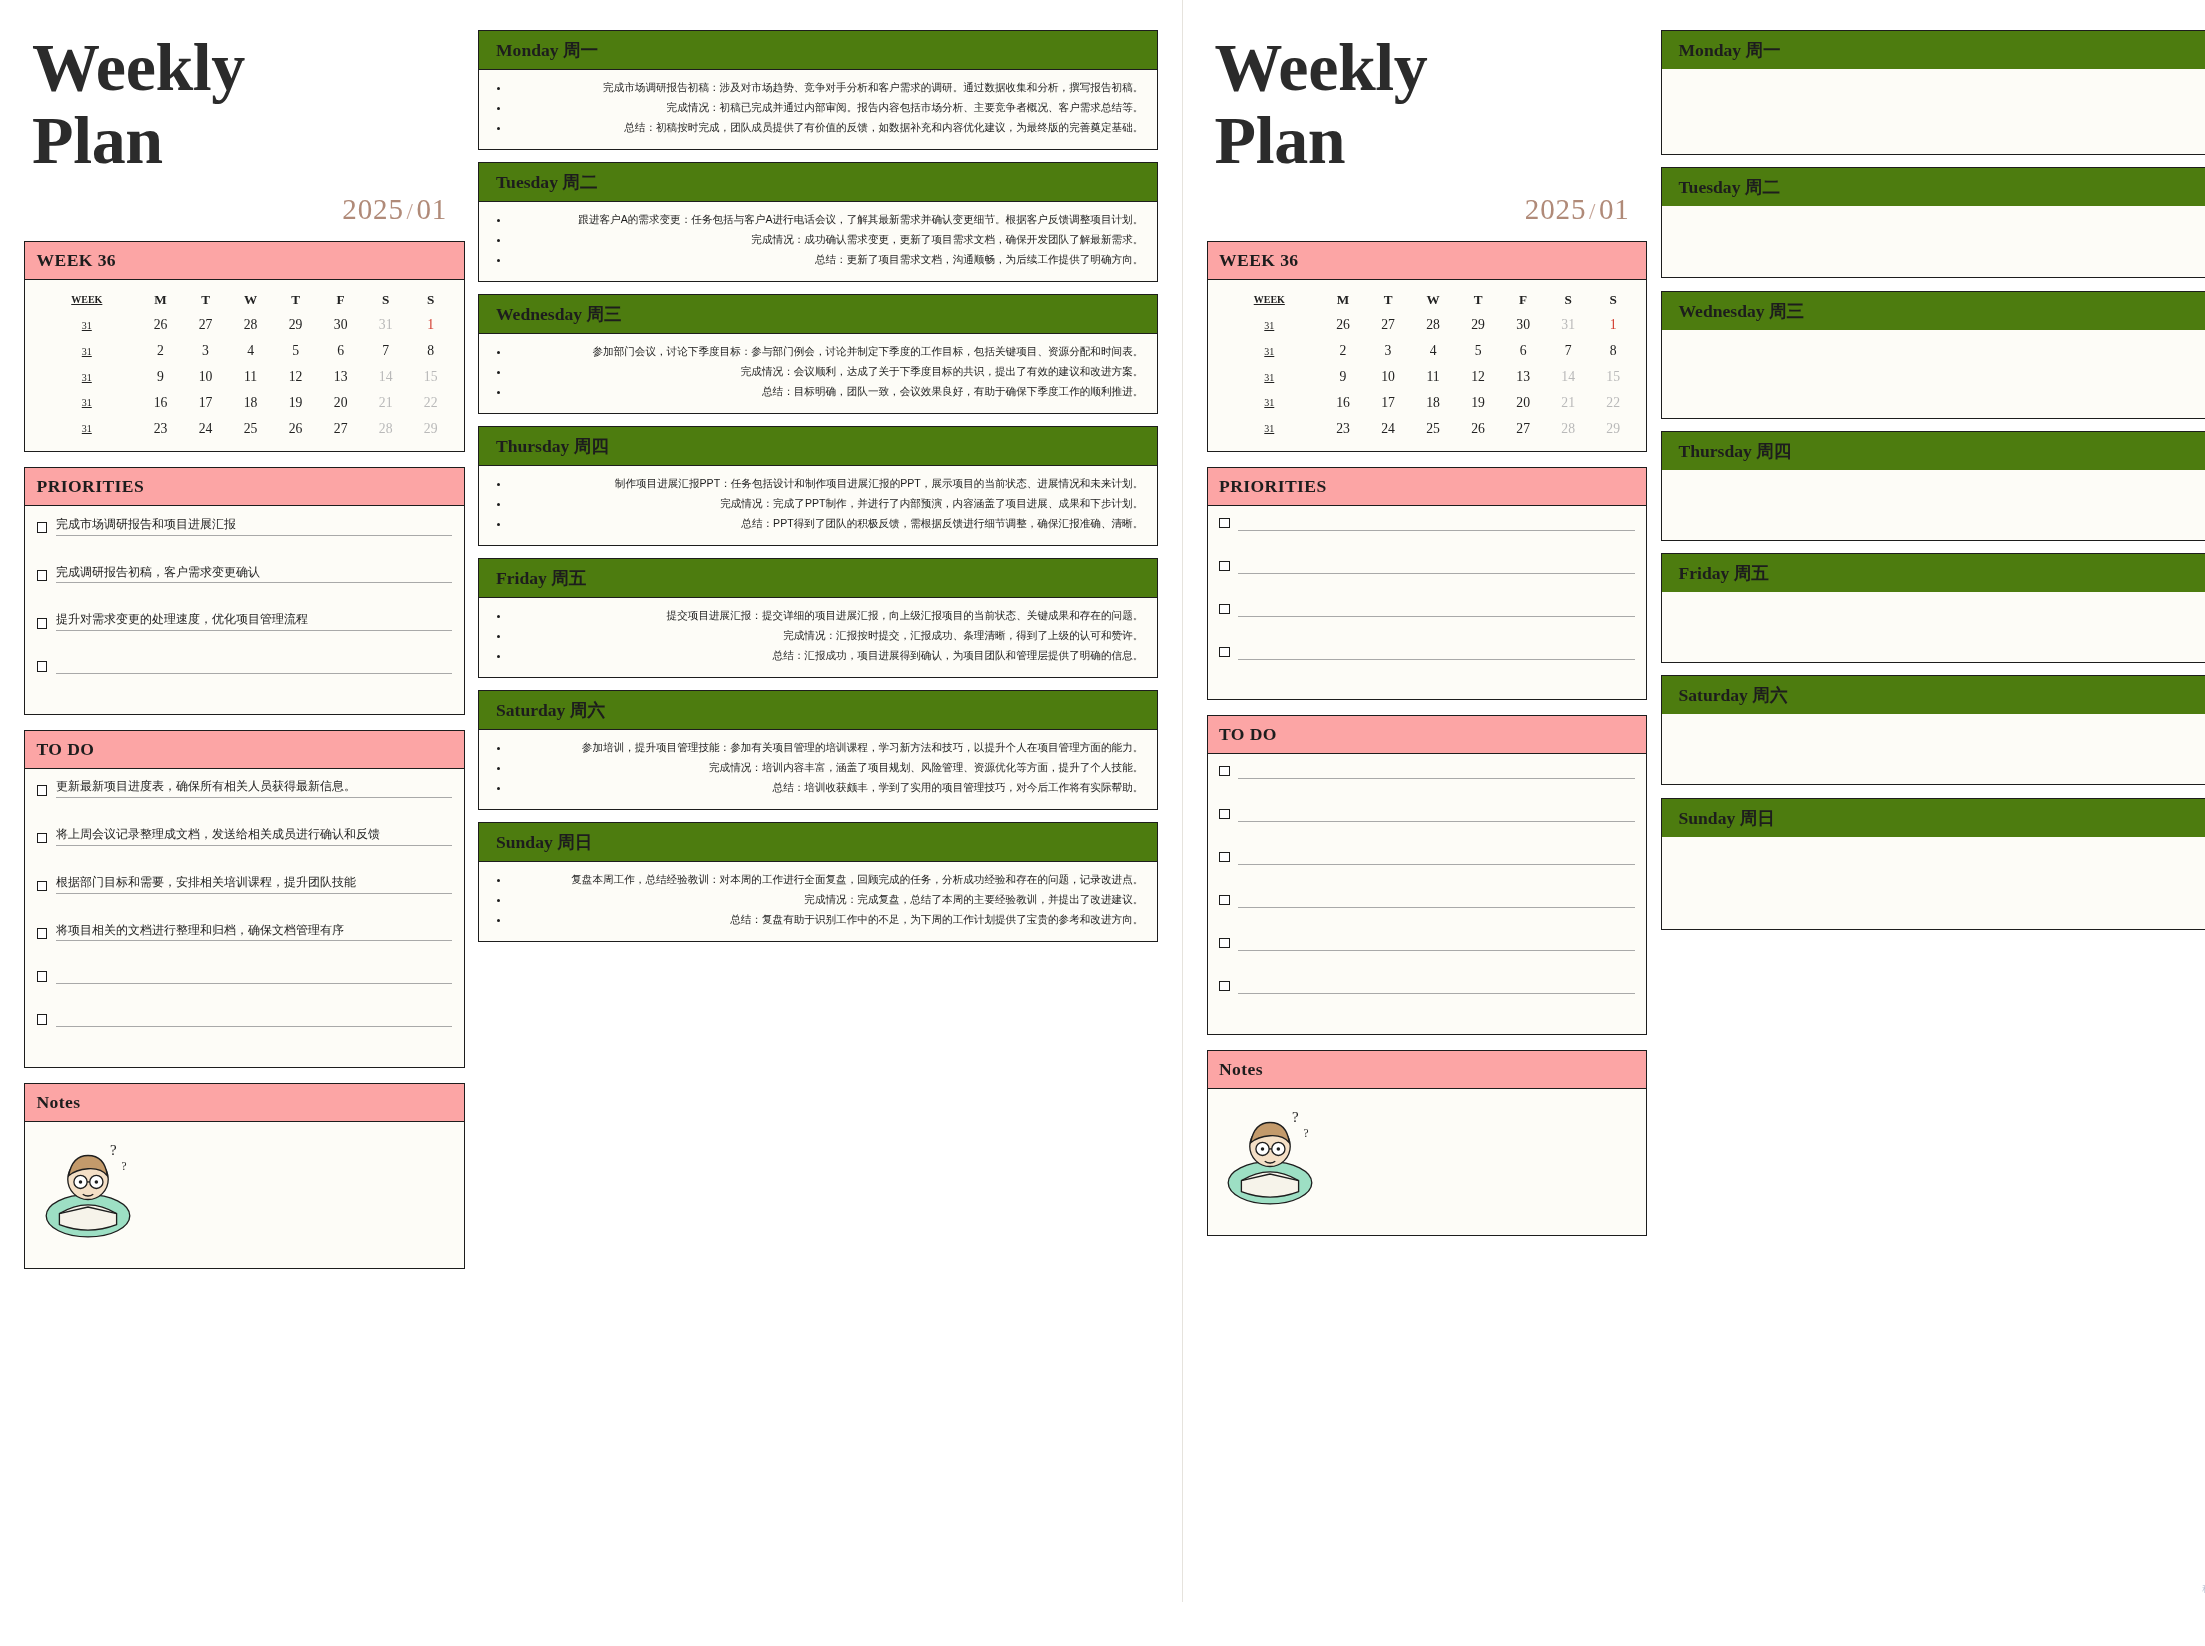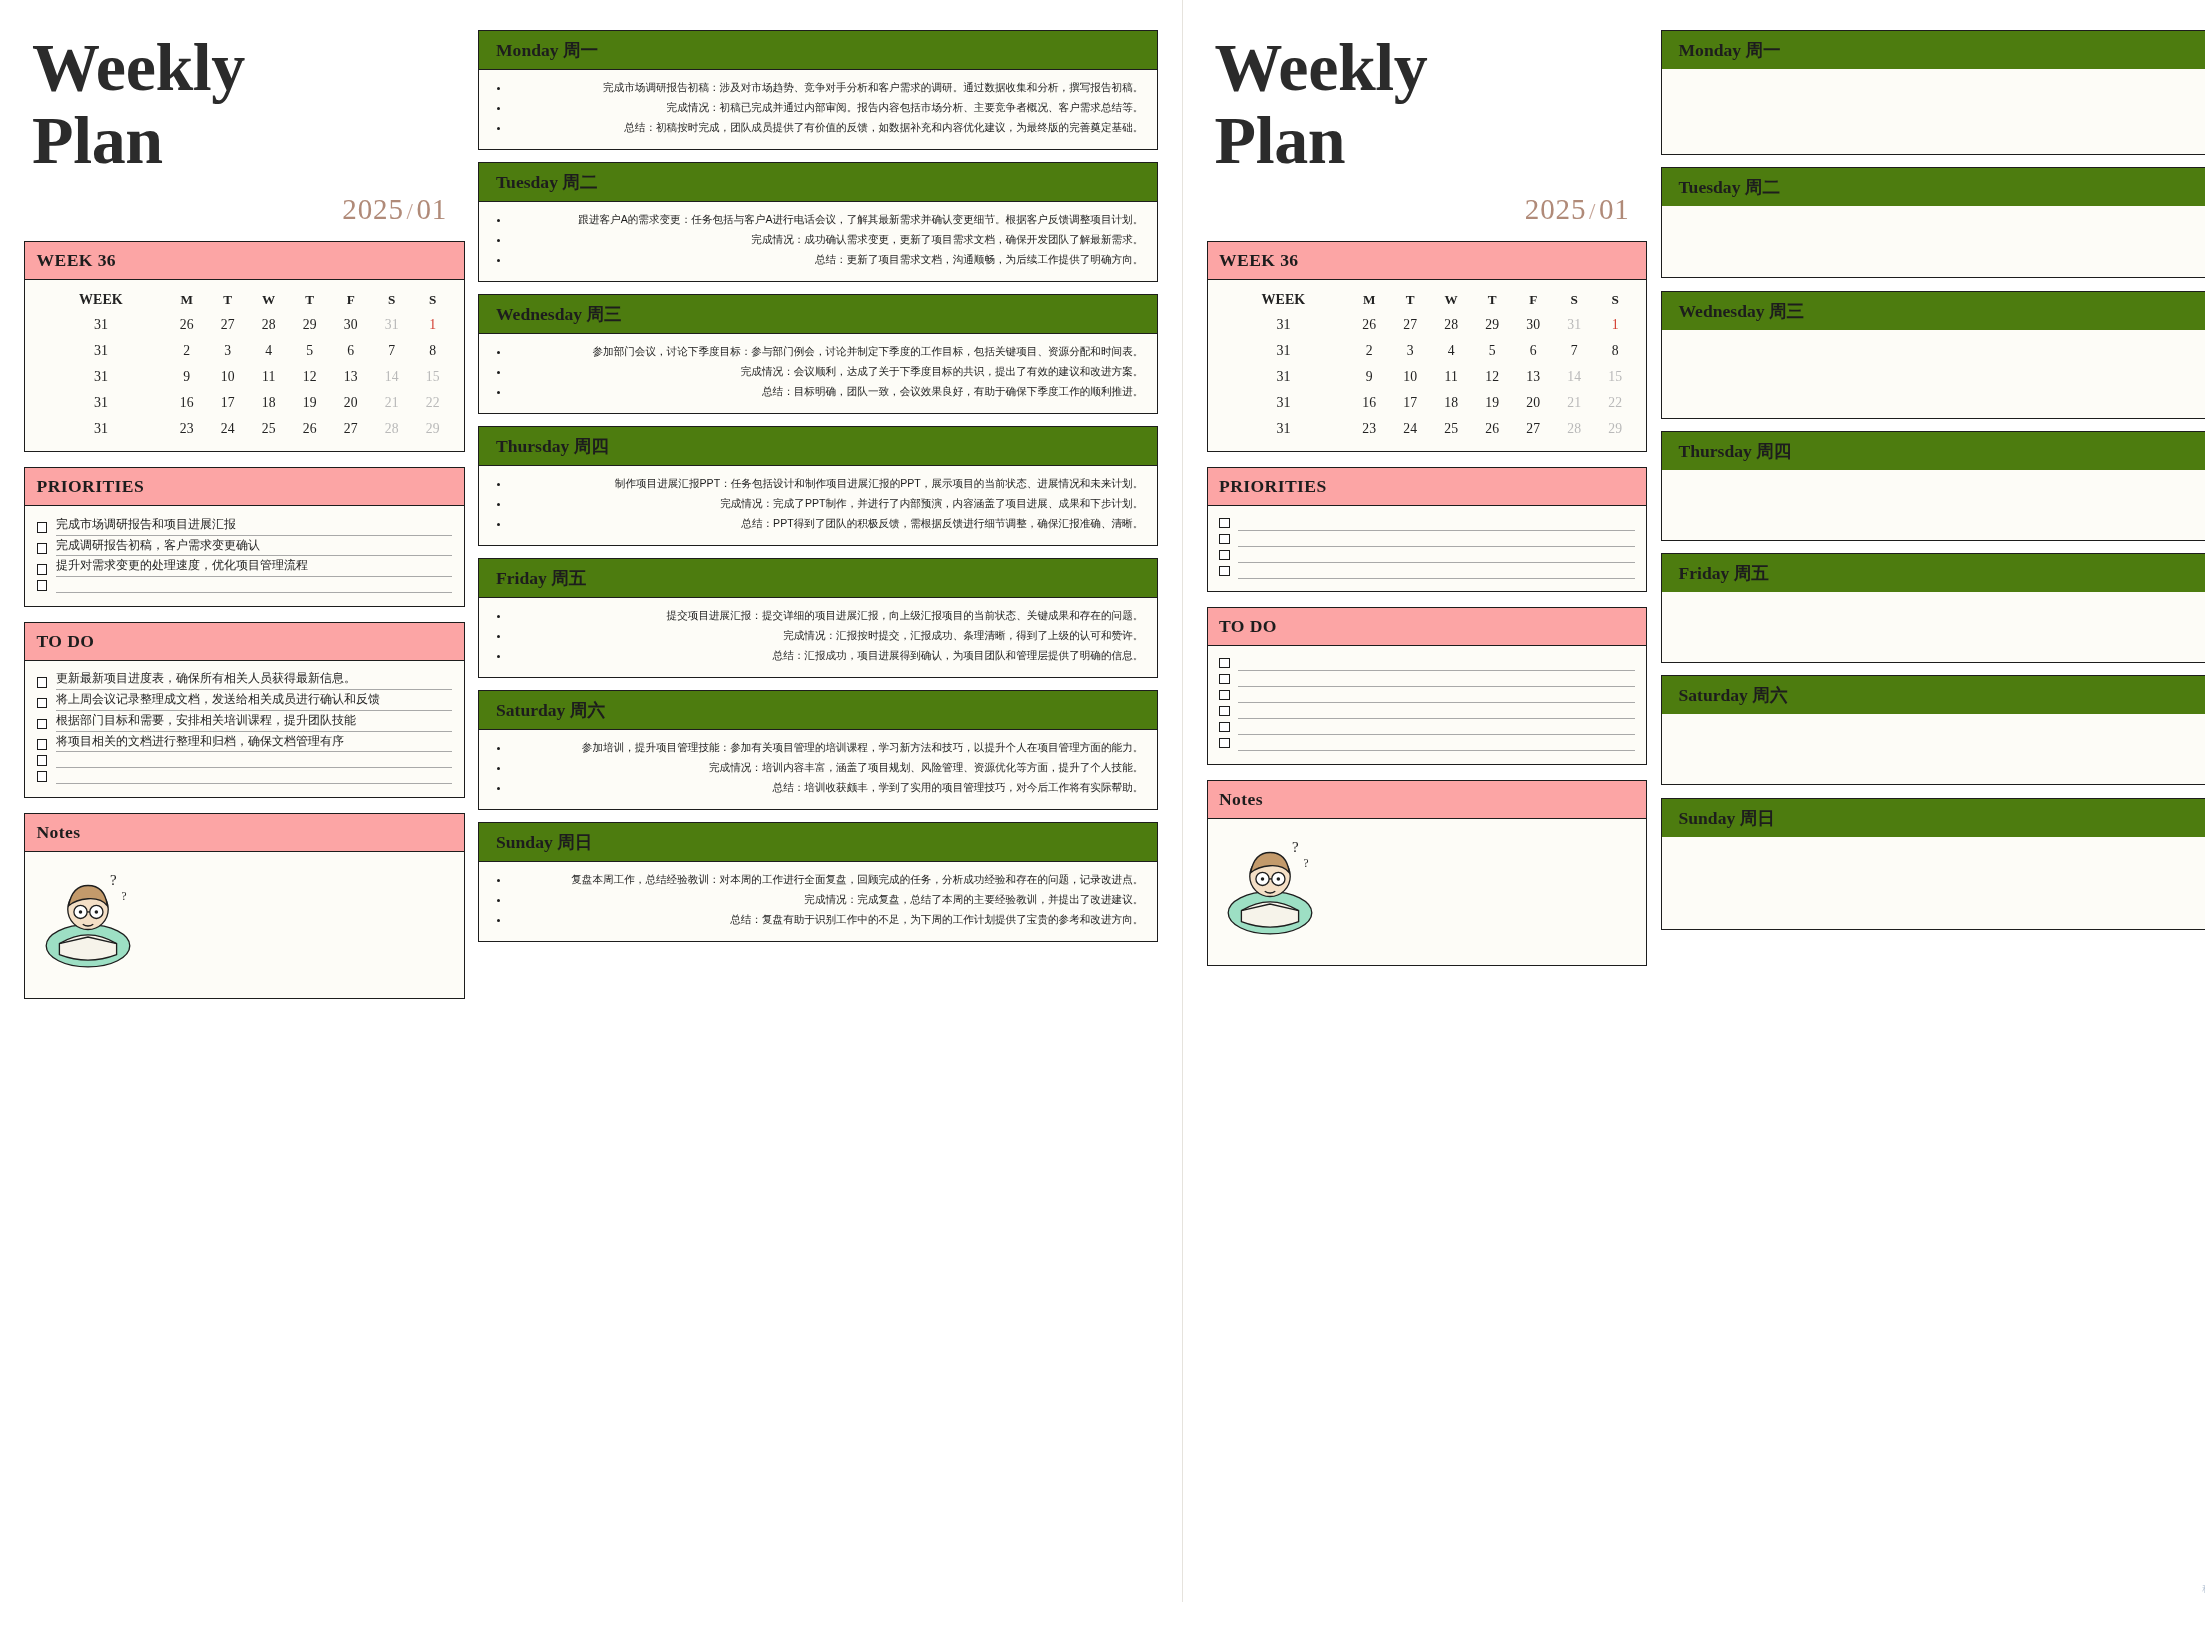--- a/index.html
+++ b/index.html
@@ -73,30 +73,30 @@
   .cal { padding: 7px 10.6px 9.7px 10.6px; }
   table.cal-table { width: 100%; border-collapse: collapse; }
   table.cal-table th, table.cal-table td {
     text-align: center;
     font-family: "Liberation Serif", serif;
     font-size: 13.7px;
     padding: 4.9px 0;
     color: #222;
   }
   table.cal-table th { font-weight: bold; font-size: 13.2px; }
-  table.cal-table th.wk, table.cal-table td.wk { font-size: 14px; }
+  table.cal-table th.wk, table.cal-table td.wk { font-size: 10px; text-decoration: underline; }
   table.cal-table td.dim { color: #b9b9b9; }
   table.cal-table td.red { color: #d23b2e; }
 
   
   .checklist { padding: 9.7px 11.5px 11.5px 11.5px; }
   .ck-row {
     display: flex;
     align-items: flex-end;
-    margin-bottom: 1px;
+    margin-bottom: 28px;
   }
   .ck-box {
     width: 10.6px; height: 10.6px;
     border: 0.9px solid #1d1d1d;
     flex: 0 0 10.6px;
     margin-right: 8.8px;
     margin-bottom: 2.6px;
     background: #fff;
   }
   .ck-line {

